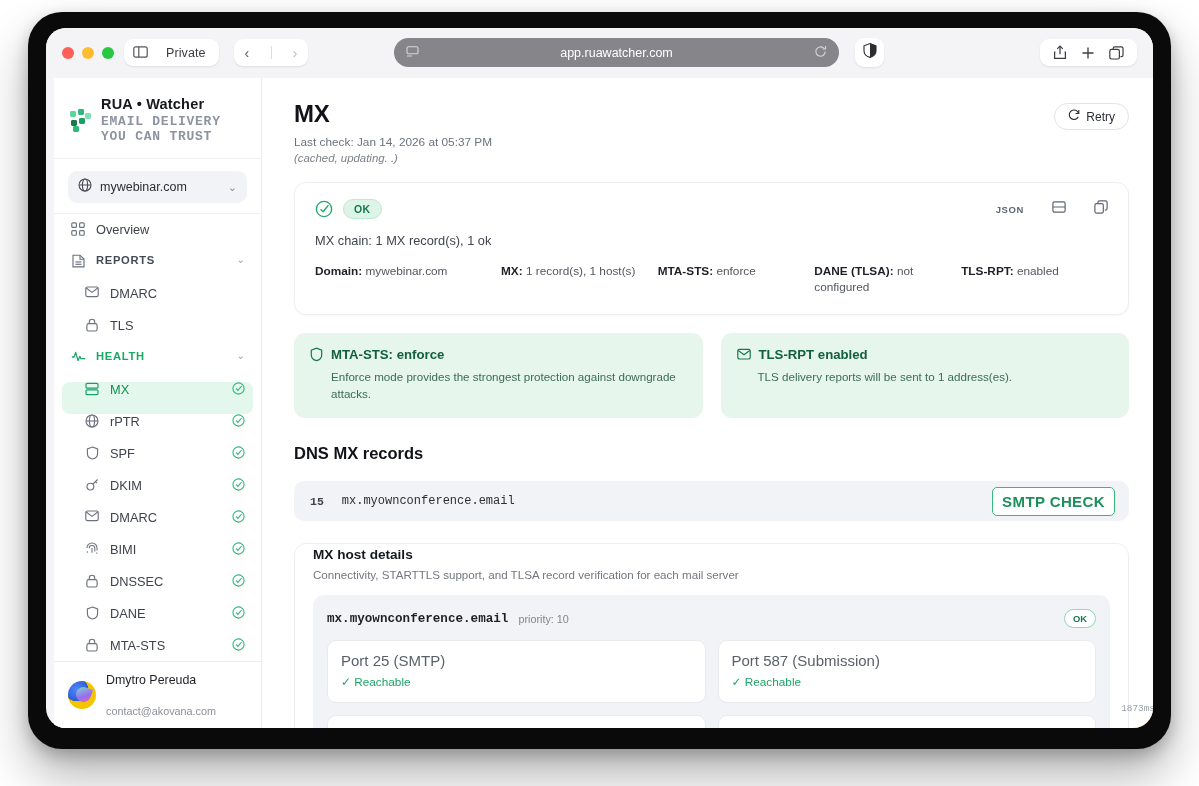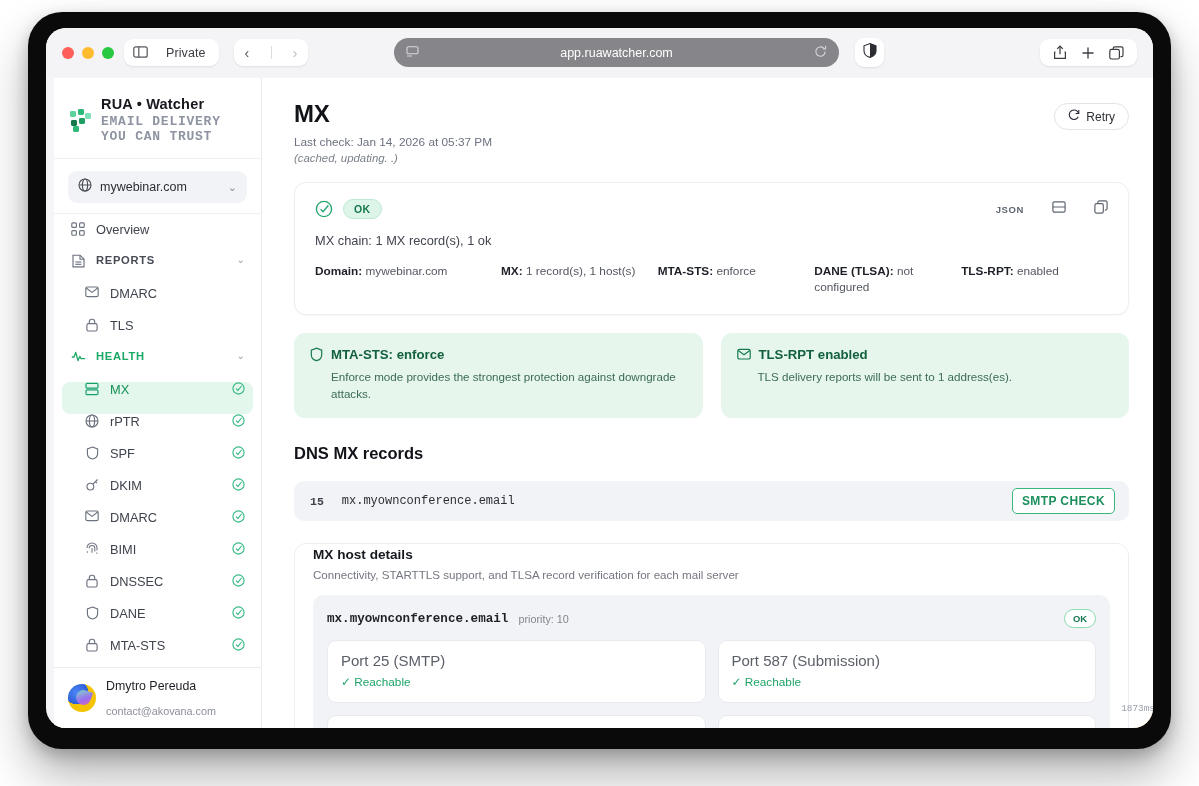--- a/index.html
+++ b/index.html
@@ -162,21 +162,21 @@
     background: radial-gradient(circle at 30% 30%, #4f86f7 0%, #2b5fd9 42%, #f5c400 43%, #f5c400 100%);
     position: relative; overflow: hidden; flex: 0 0 28px;
   }
   .avatar::after {
     content:''; position:absolute; left: 8px; top: 6px;
     width: 15px; height: 15px; border-radius: 50% 0 50% 50%;
     background: linear-gradient(140deg,#7ae0c4,#9b6cf0 60%,#e06ab0);
     transform: rotate(20deg);
   }
   .user .uname { font-size: 12.4px; color: #1d2026; font-weight: 500; }
-  .user .umail { font-size: 10.8px; color: #8b8f9a; margin-top: 12px; }
+  .user .umail { font-size: 10.8px; color: #8b8f9a; margin-top: 18px; }
 
   
   .main {
     flex: 1; height: 100%;
     background: #ffffff;
     position: relative;
     overflow: hidden;
     padding: 22px 32px 0 32px;
   }
   .page-head { display: flex; align-items: flex-start; }
@@ -226,21 +226,21 @@
   .sec-title { margin-top: 26px; font-size: 16.5px; font-weight: 700; color: #111319; }
 
   .rec-row {
     margin-top: 18px; background: #f2f3f6; border-radius: 10px;
     height: 40px; display: flex; align-items: center; padding: 0 14px 0 16px; gap: 18px;
   }
   .rec-prio { font-size: 11.5px; font-weight: 700; color: #3f434d; font-family: "Liberation Mono", monospace; }
   .rec-host { font-size: 12px; color: #2b2e36; font-family: "Liberation Mono", monospace; flex: 1; }
   .smtp-btn {
     border: 1px solid #39b87e; color: #1c8f5c; background: #fff;
-    border-radius: 5px; font-size: 12px; font-weight: 700; letter-spacing: .4px;
+    border-radius: 5px; font-size: 15px; font-weight: 700; letter-spacing: .4px;
     padding: 5px 9px; cursor: pointer;
   }
 
   .host-card {
     margin-top: 22px; border: 1px solid #eceef1; border-radius: 12px;
     background: #fff; padding: 3px 18px 18px 18px;
   }
   .hc-t { font-size: 13.6px; font-weight: 700; color: #15181e; }
   .hc-s { font-size: 11.6px; color: #73777f; margin-top: 6px; }
   .host-box {

